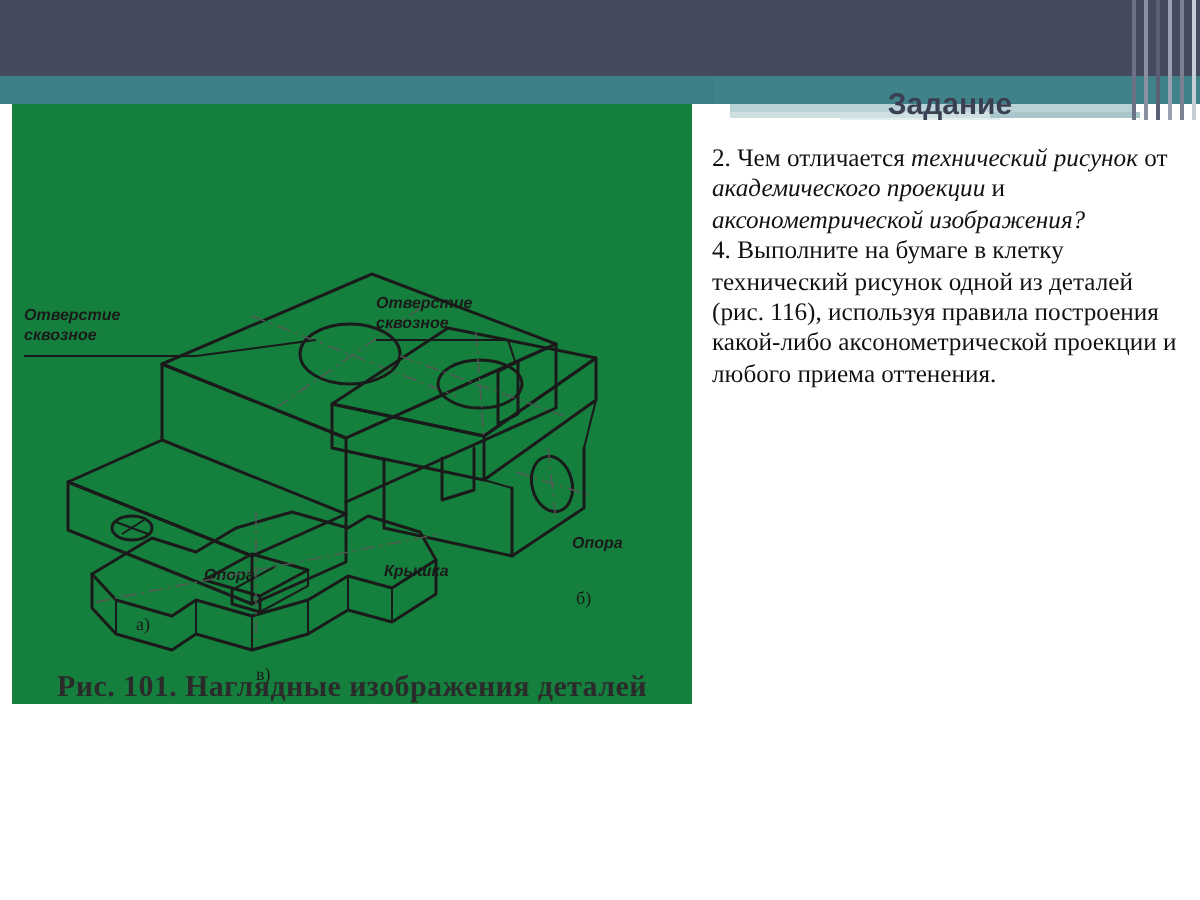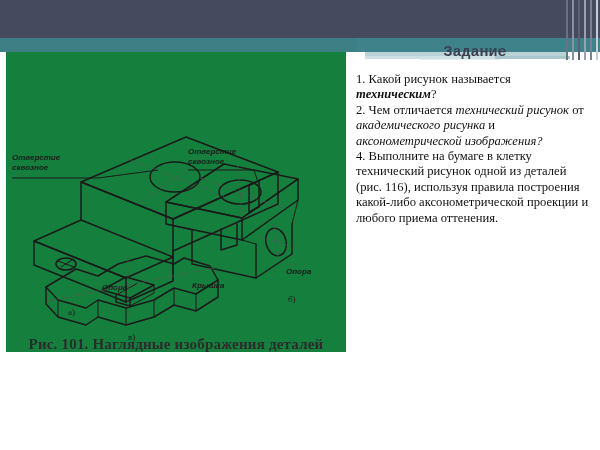--- a/index.html
+++ b/index.html
@@ -19,21 +19,21 @@
 
   
   #figure{position:absolute;left:6px;top:52px;width:340px;height:300px;background:#15803d;}
   #fig-svg{display:block;}
   #caption{position:absolute;left:6px;top:336px;width:340px;text-align:center;
            font-family:"Liberation Serif",serif;font-weight:bold;font-size:15px;
            color:#2b2b2b;letter-spacing:.2px;}
 
   
   #title{position:absolute;left:355px;top:44px;width:240px;text-align:center;
-         font-family:Liberation Mono, monospace;font-weight:bold;
+         font-family:Liberation Sans, sans-serif;font-weight:bold;
          font-size:15px;color:#3b3f52;}
   #qlist{position:absolute;left:356px;top:72px;width:238px;
          font-family:"Liberation Serif",serif;font-size:12.6px;
          line-height:15.4px;color:#111;}
   #qlist p{margin:0;}
   .em{font-style:italic;font-weight:bold;}
   .it{font-style:italic;}
 </style>
 </head>
 <body>
@@ -170,21 +170,18 @@
     </g>
   </svg>
 </div>
 
 <div id="caption">Рис. 101. Наглядные изображения деталей</div>
 
 <div id="title">Задание</div>
 
 <div id="qlist">
   <p>
-    <span>1. Какой рисунок называется </span><span class="em">техническим</span><span>?</span>
-  </p>
-  <p>
-    <span>2. Чем отличается </span><span class="it">технический рисунок</span><span> от </span><span class="it">академического рисунка</span><span> и </span><span class="it">аксонометрической изображения?</span>
+    <span>2. Чем отличается </span><span class="it">технический рисунок</span><span> от </span><span class="it">академического проекции</span><span> и </span><span class="it">аксонометрической изображения?</span>
   </p>
   <p>
     <span>4. Выполните на бумаге в клетку технический рисунок одной из деталей (рис. 116), используя правила построения какой-либо аксонометрической проекции и любого приема оттенения.</span>
   </p>
 </div>
 
 </body></html>

